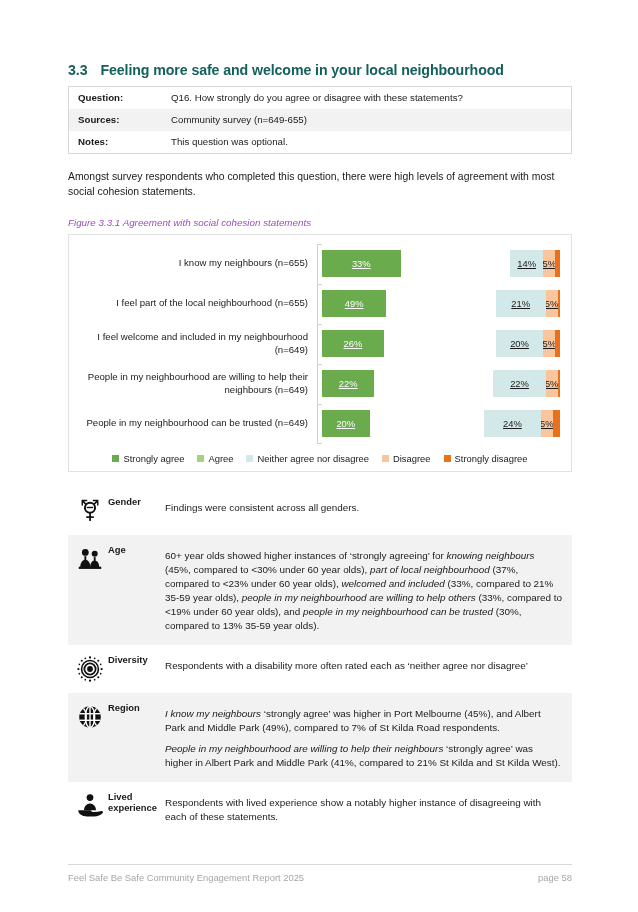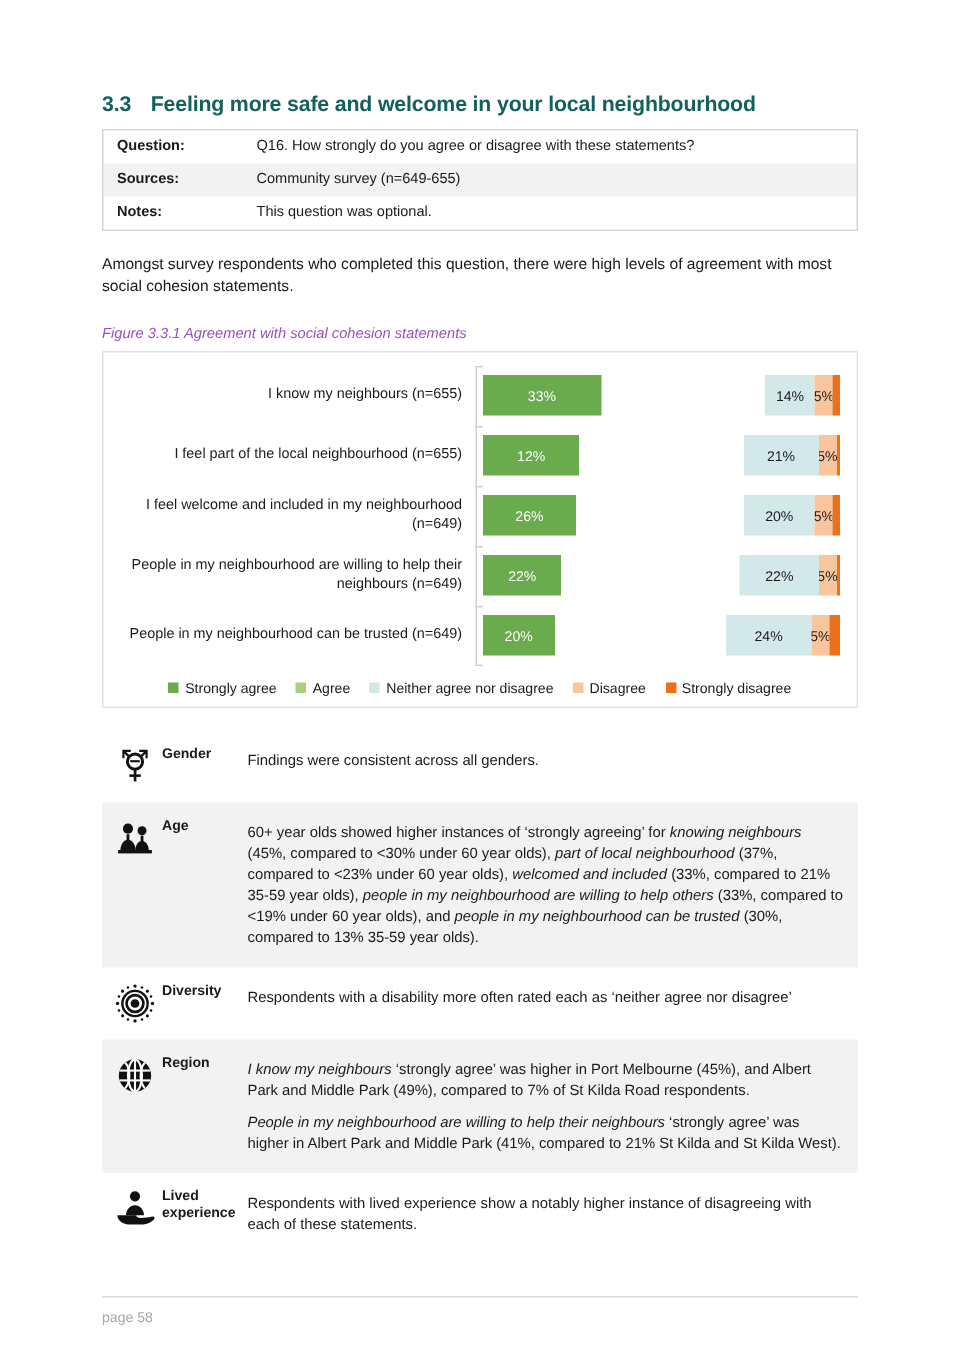--- a/index.html
+++ b/index.html
@@ -108,20 +108,21 @@
     height: 27px;
     width: 100%;
   }
   .seg {
     display: flex;
     align-items: center;
     justify-content: center;
     font-size: 9.4px;
     overflow: hidden;
     white-space: nowrap;
+    text-decoration: underline;
   }
   .seg.s0 { background: #6aab4d; color: #ffffff; }
   .seg.s1 { background: #a5d183; color: #1a1a1a; margin-top: 48px; }
   .seg.s2 { background: #d3e8e8; color: #1a1a1a; }
   .seg.s3 { background: #f9c59c; color: #1a1a1a; }
   .seg.s4 { background: #ea701c; color: #ffffff; }
 
   
   .axis-tick {
     position: absolute;
@@ -247,21 +248,21 @@
               <div class="seg s3" style="width: 5%; background: rgb(249, 197, 156);">5%</div>
               <div class="seg s4" style="width: 2%; background: rgb(234, 112, 28);"></div>
             </div>
           </div>
         </div>
         <div class="chart-row">
           <div class="row-label">I feel part of the local neighbourhood (n=655)</div>
           <div class="bar-area">
             <span class="axis-tick t-top"></span>
             <div class="bar">
-              <div class="seg s0" style="width: 27%; background: rgb(106, 171, 77);">12%</div>
+              <div class="seg s0" style="width: 27%; background: rgb(106, 171, 77);">49%</div>
               <div class="seg s1" style="width: 46%; background: rgb(165, 209, 131);">46%</div>
               <div class="seg s2" style="width: 21%; background: rgb(211, 232, 232);">21%</div>
               <div class="seg s3" style="width: 5%; background: rgb(249, 197, 156);">5%</div>
               <div class="seg s4" style="width: 1%; background: rgb(234, 112, 28);"></div>
             </div>
           </div>
         </div>
         <div class="chart-row">
           <div class="row-label">I feel welcome and included in my neighbourhood (n=649)</div>
           <div class="bar-area">
@@ -451,16 +452,17 @@
             </div>
           </td>
           <td class="text-cell">
             <p>Respondents with lived experience show a notably higher instance of disagreeing with each of these statements.</p>
           </td>
         </tr>
       </tbody>
   </table>
 
   <div class="footer">
+    <span>Feel Safe Be Safe Community Engagement Report 2025</span>
     <span>page 58</span>
   </div>
 
 </div>
 
 </body></html>

